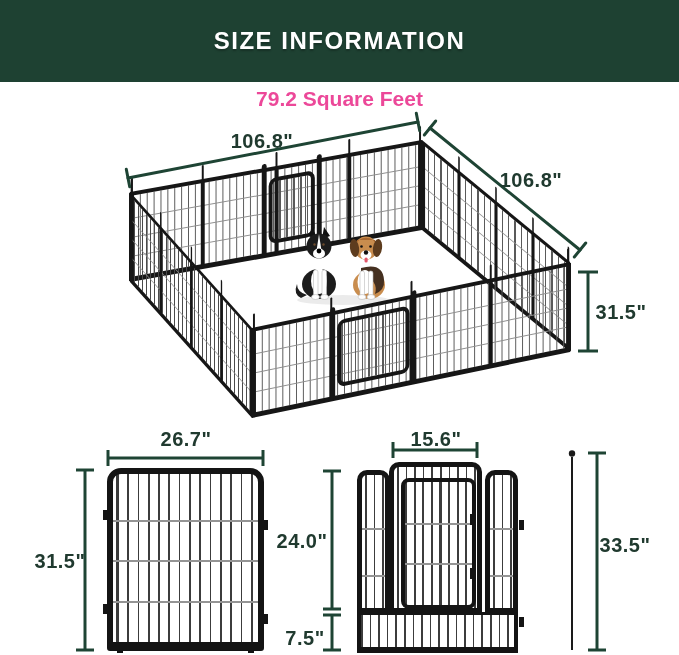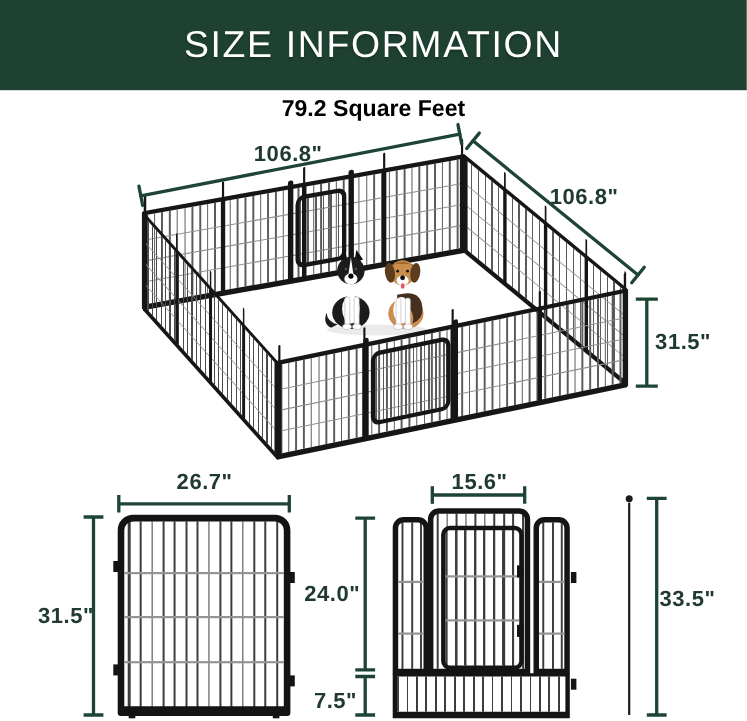--- a/index.html
+++ b/index.html
@@ -2,24 +2,24 @@
 <html><head>
 <meta charset="utf-8">
 <style>
   html,body{margin:0;padding:0;background:#fff;}
   body{width:679px;height:655px;font-family:"Liberation Sans",sans-serif;}
   .canvas{position:relative;width:679px;height:655px;background:#ffffff;overflow:hidden;}
 
   
   .header{position:absolute;top:0;left:0;right:0;height:82px;background:#1e4132;
           display:flex;align-items:center;justify-content:center;z-index:20;}
-  .header-title{color:#ffffff;font-size:34px;font-weight:normal;letter-spacing:1.5px;
+  .header-title{color:#ffffff;font-size:24px;font-weight:bold;letter-spacing:1.5px;
                 text-shadow:0 2px 2px rgba(0,0,0,0.25);}
   .subtitle{position:absolute;top:87px;left:0;right:0;text-align:center;
-            font-size:21px;font-weight:bold;color:#000000;z-index:20;}
+            font-size:21px;font-weight:bold;color:#ec4899;z-index:20;}
 
   
   .wall{position:absolute;top:0;left:0;height:90px;transform-origin:0 0;box-sizing:border-box;
         border-top:4px solid #161616;border-bottom:5px solid #161616;
         background:repeating-linear-gradient(90deg,#5a5a5a 0 1.5px,transparent 1.5px 7px);
         background-position:3px 0;}
   .wall-bl{width:297px;transform:matrix(0.9832,-0.1751,0,1,130,192);z-index:1;}
   .wall-br{width:192px;transform:matrix(0.7708,0.6354,0,1,422,140);z-index:1;
            background:repeating-linear-gradient(90deg,#5a5a5a 0 1.5px,transparent 1.5px 8px);}
   .wall-fl{width:183px;transform:matrix(0.6678,0.7443,0,1,130,192);z-index:3;

